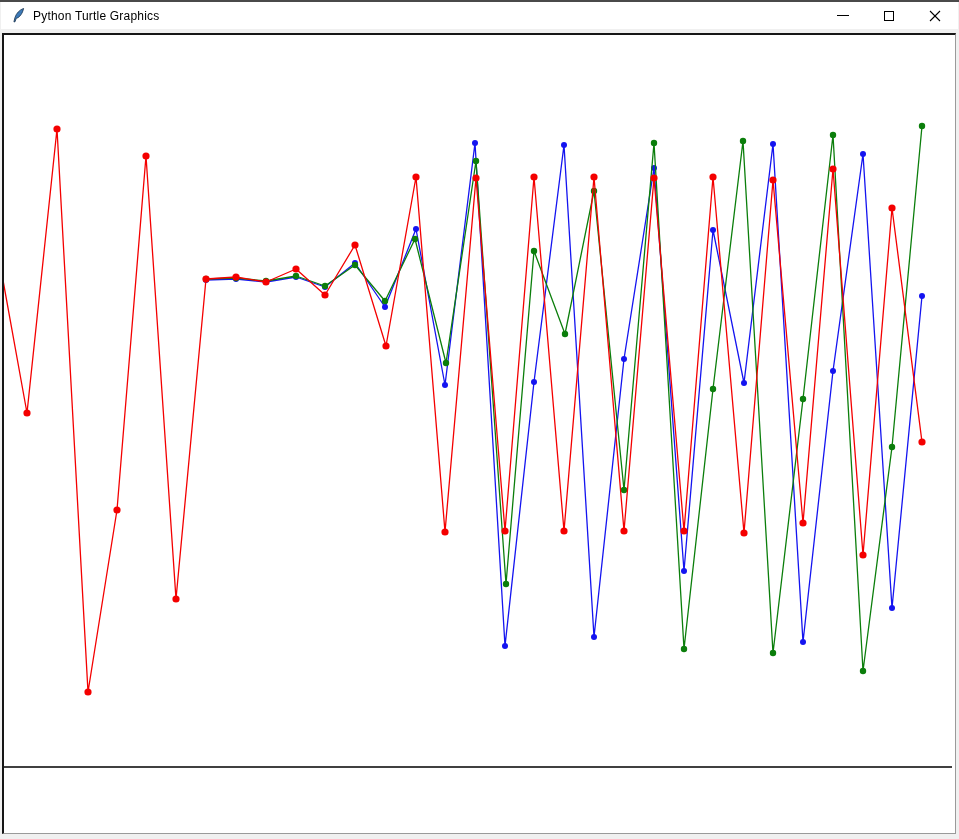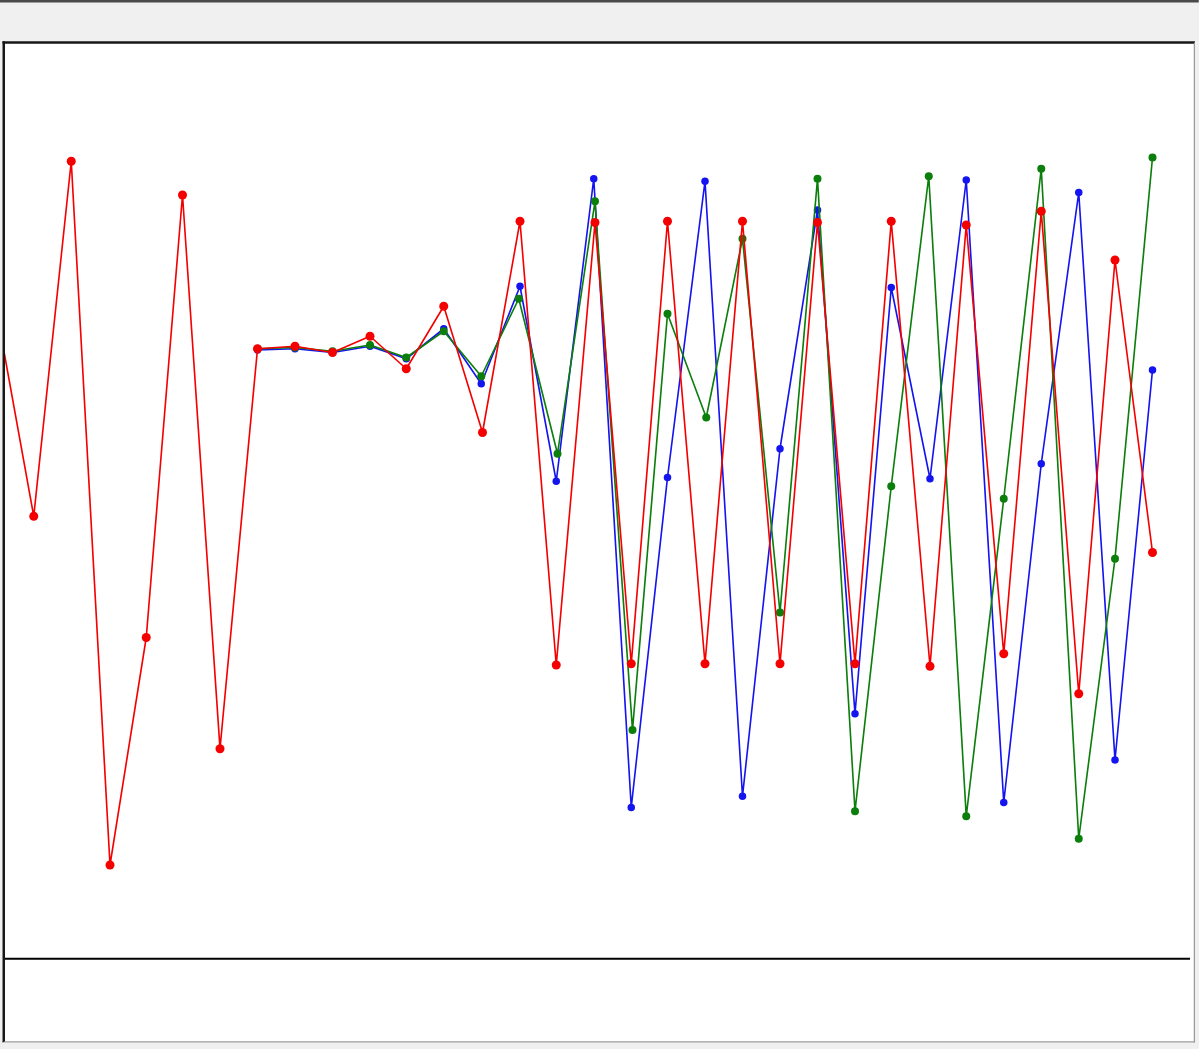--- a/index.html
+++ b/index.html
@@ -27,20 +27,42 @@
     border-right:1px solid #9a9a9a;border-bottom:1px solid #9a9a9a;
   }
   .canvas svg{display:block;}
 </style>
 </head>
 <body>
 
 <div class="window">
   <div class="top-edge"></div>
 
+  <div class="titlebar">
+    <span class="app-icon">
+      <svg width="13" height="15" viewBox="0 0 13 15">
+        <path d="M11.6,0.4 C7.4,1.9 4.3,5.4 3.0,9.4 L1.9,13.8 L2.9,13.9 L4.3,10.3 C7.9,9.4 10.6,5.1 11.6,0.4 Z" fill="#3d7ab8" stroke="#16314c" stroke-width="0.8"></path>
+      </svg>
+    </span>
+    <span class="title">Python Turtle Graphics</span>
+    <div class="controls">
+      <div class="ctrl" title="minimize">
+        <span class="glyph-min"></span>
+      </div>
+      <div class="ctrl" title="maximize">
+        <span class="glyph-max"></span>
+      </div>
+      <div class="ctrl" title="close">
+        <svg width="12" height="12" viewBox="0 0 12 12">
+          <line x1="1" y1="1" x2="11" y2="11" stroke="#000" stroke-width="1.1"></line>
+          <line x1="11" y1="1" x2="1" y2="11" stroke="#000" stroke-width="1.1"></line>
+        </svg>
+      </div>
+    </div>
+  </div>
 
   <div class="canvas">
     <svg width="951" height="798" viewBox="4 35 951 798" xmlns="http://www.w3.org/2000/svg">
         <line x1="4" y1="767" x2="952" y2="767" stroke="#000000" stroke-width="1.6"></line>
         <polyline points="206,280 236,279 266,282 296,277 325,287 355,263 385,307 416,229 445,385 475,143 505,646 534,382 564,145 594,637 624,359 654,168 684,571 713,230 744,383 773,144 803,642 833,371 863,154 892,608 922,296" fill="none" stroke="#1414f0" stroke-width="1.3" stroke-linejoin="round"></polyline>
         <circle cx="206" cy="280" r="3" fill="#1414f0"></circle>
         <circle cx="236" cy="279" r="3" fill="#1414f0"></circle>
         <circle cx="266" cy="282" r="3" fill="#1414f0"></circle>
         <circle cx="296" cy="277" r="3" fill="#1414f0"></circle>
         <circle cx="325" cy="287" r="3" fill="#1414f0"></circle>

